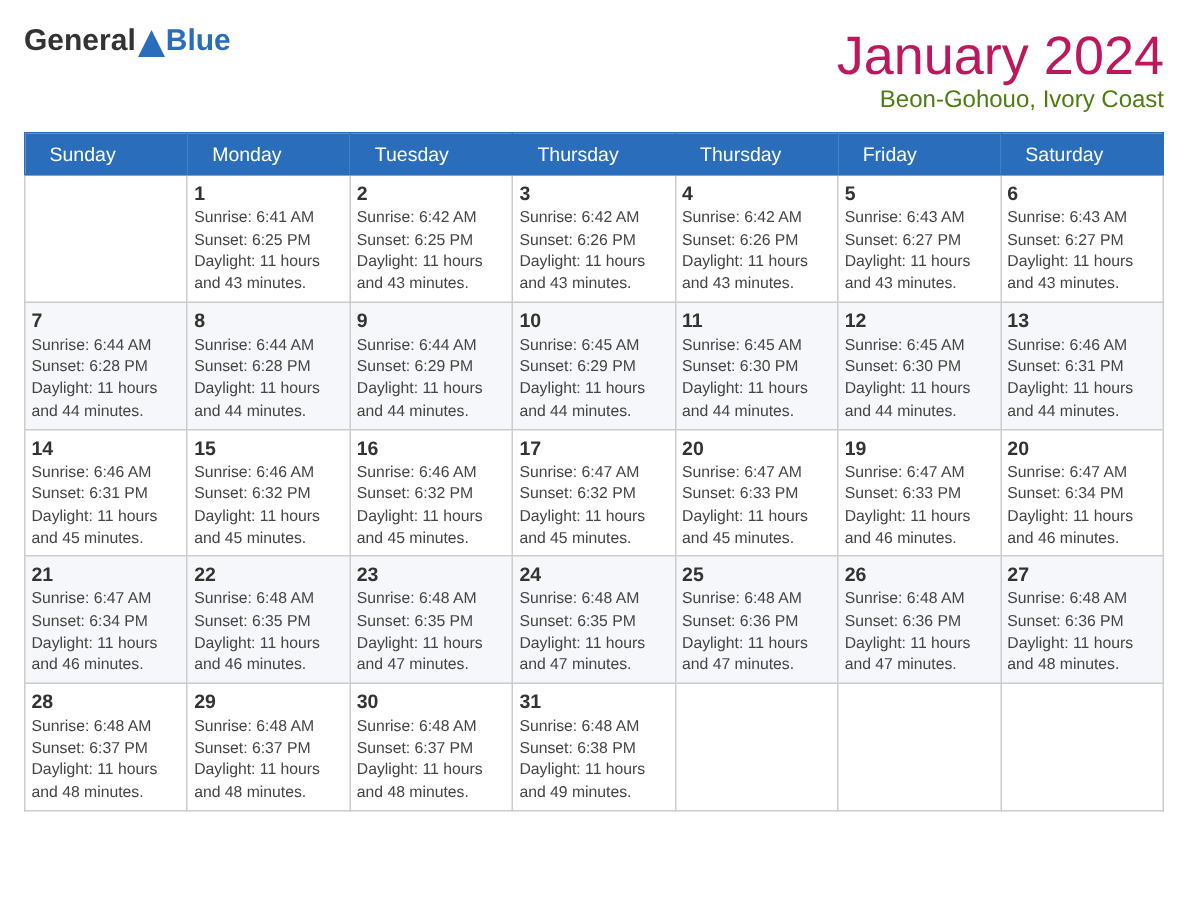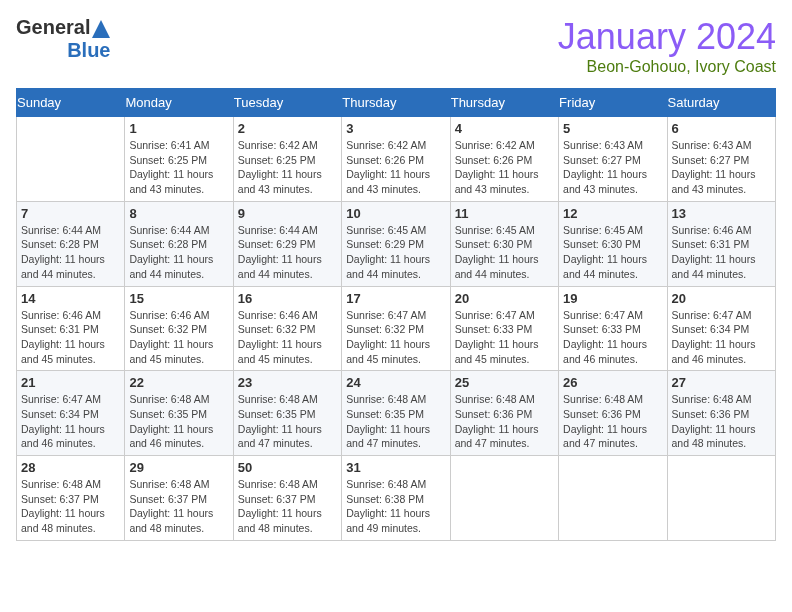--- a/index.html
+++ b/index.html
@@ -11,48 +11,48 @@
       padding: 16px;
     }
     .header-area {
       display: flex;
       justify-content: space-between;
       align-items: flex-start;
       margin-bottom: 12px;
     }
     .logo {
       display: flex;
-      flex-direction: column;
+      flex-direction: row;
       align-items: flex-end;
     }
     .logo-line {
       display: flex;
       align-items: center;
     }
     .title-area {
       text-align: right;
     }
     .month-title {
       font-size: 36px;
       font-weight: normal;
-      color: #8b5cf6;
+      color: #be185d;
     }
     .location-title {
       font-size: 16px;
       color: #4d7c0f;
     }
     .calendar-table {
       width: 100%;
       border-collapse: collapse;
       font-size: 11px;
     }
     .calendar-table th {
       background-color: #2a6ebb;
       color: #fff;
-      padding: 6px 0;
+      padding: 6px 16px;
       text-align: left;
       font-size: 13px;
       font-weight: normal;
       border: 1px solid #2a6ebb;
     }
     .calendar-table td {
       border: 1px solid #ccc;
       vertical-align: top;
       padding: 4px;
       width: 107px;
@@ -232,21 +232,21 @@
       <tr>
         <td>
           <span class="day-num">28</span>
           <div class="day-info">Sunrise: 6:48 AM<br>Sunset: 6:37 PM<br>Daylight: 11 hours and 48 minutes.</div>
         </td>
         <td>
           <span class="day-num">29</span>
           <div class="day-info">Sunrise: 6:48 AM<br>Sunset: 6:37 PM<br>Daylight: 11 hours and 48 minutes.</div>
         </td>
         <td>
-          <span class="day-num">50</span>
+          <span class="day-num">30</span>
           <div class="day-info">Sunrise: 6:48 AM<br>Sunset: 6:37 PM<br>Daylight: 11 hours and 48 minutes.</div>
         </td>
         <td>
           <span class="day-num">31</span>
           <div class="day-info">Sunrise: 6:48 AM<br>Sunset: 6:38 PM<br>Daylight: 11 hours and 49 minutes.</div>
         </td>
         <td class="empty-cell"></td>
         <td class="empty-cell"></td>
         <td class="empty-cell"></td>
       </tr>

